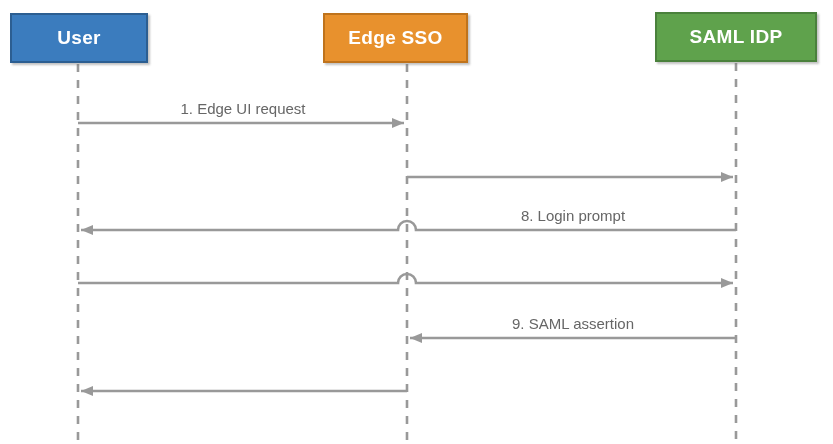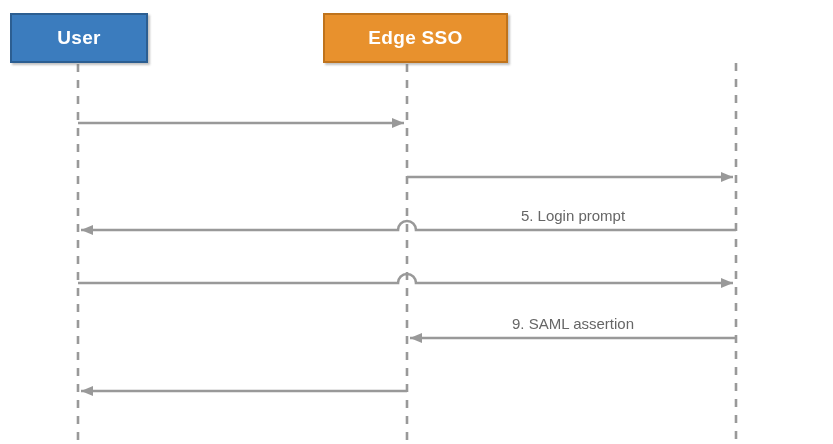--- a/index.html
+++ b/index.html
@@ -41,21 +41,21 @@
     font-size: 19px;
     letter-spacing: 0.3px;
     box-shadow: 2px 2px 2px rgba(120,120,120,0.45);
   }
   .actor-user {
     left: 10px; width: 138px;
     background: var(--actor-user-fill);
     border-color: var(--actor-user-stroke);
   }
   .actor-edge-sso {
-    left: 323px; width: 185px;
+    left: 323px; width: 145px;
     background: var(--actor-edge-sso-fill);
     border-color: var(--actor-edge-sso-stroke);
   }
   .actor-saml-idp {
     left: 655px; top: 12px; width: 162px;
     background: var(--actor-saml-idp-fill);
     border-color: var(--actor-saml-idp-stroke);
   }
   .msg-label {
     position: absolute;
@@ -89,17 +89,21 @@
     <path class="msg-line" d="M736,338 L410,338" marker-end="url(#arrow)"></path>
     <path class="msg-line" d="M407,391 L81,391" marker-end="url(#arrow)"></path>
   </svg>
 
   <div class="actor actor-user">
     <span>User</span>
   </div>
   <div class="actor actor-edge-sso">
     <span>Edge SSO</span>
   </div>
+  <div class="actor actor-saml-idp">
+    <span>SAML IDP</span>
+  </div>
 
-  <div class="msg-label" style="left:573px; top:206px;">5. Login prompt</div>
+  <div class="msg-label" style="left:243px; top:99px;">1. Edge UI request</div>
+  <div class="msg-label" style="left:573px; top:206px;">8. Login prompt</div>
   <div class="msg-label" style="left:573px; top:314px;">9. SAML assertion</div>
 
 </div>
 
 </body></html>

